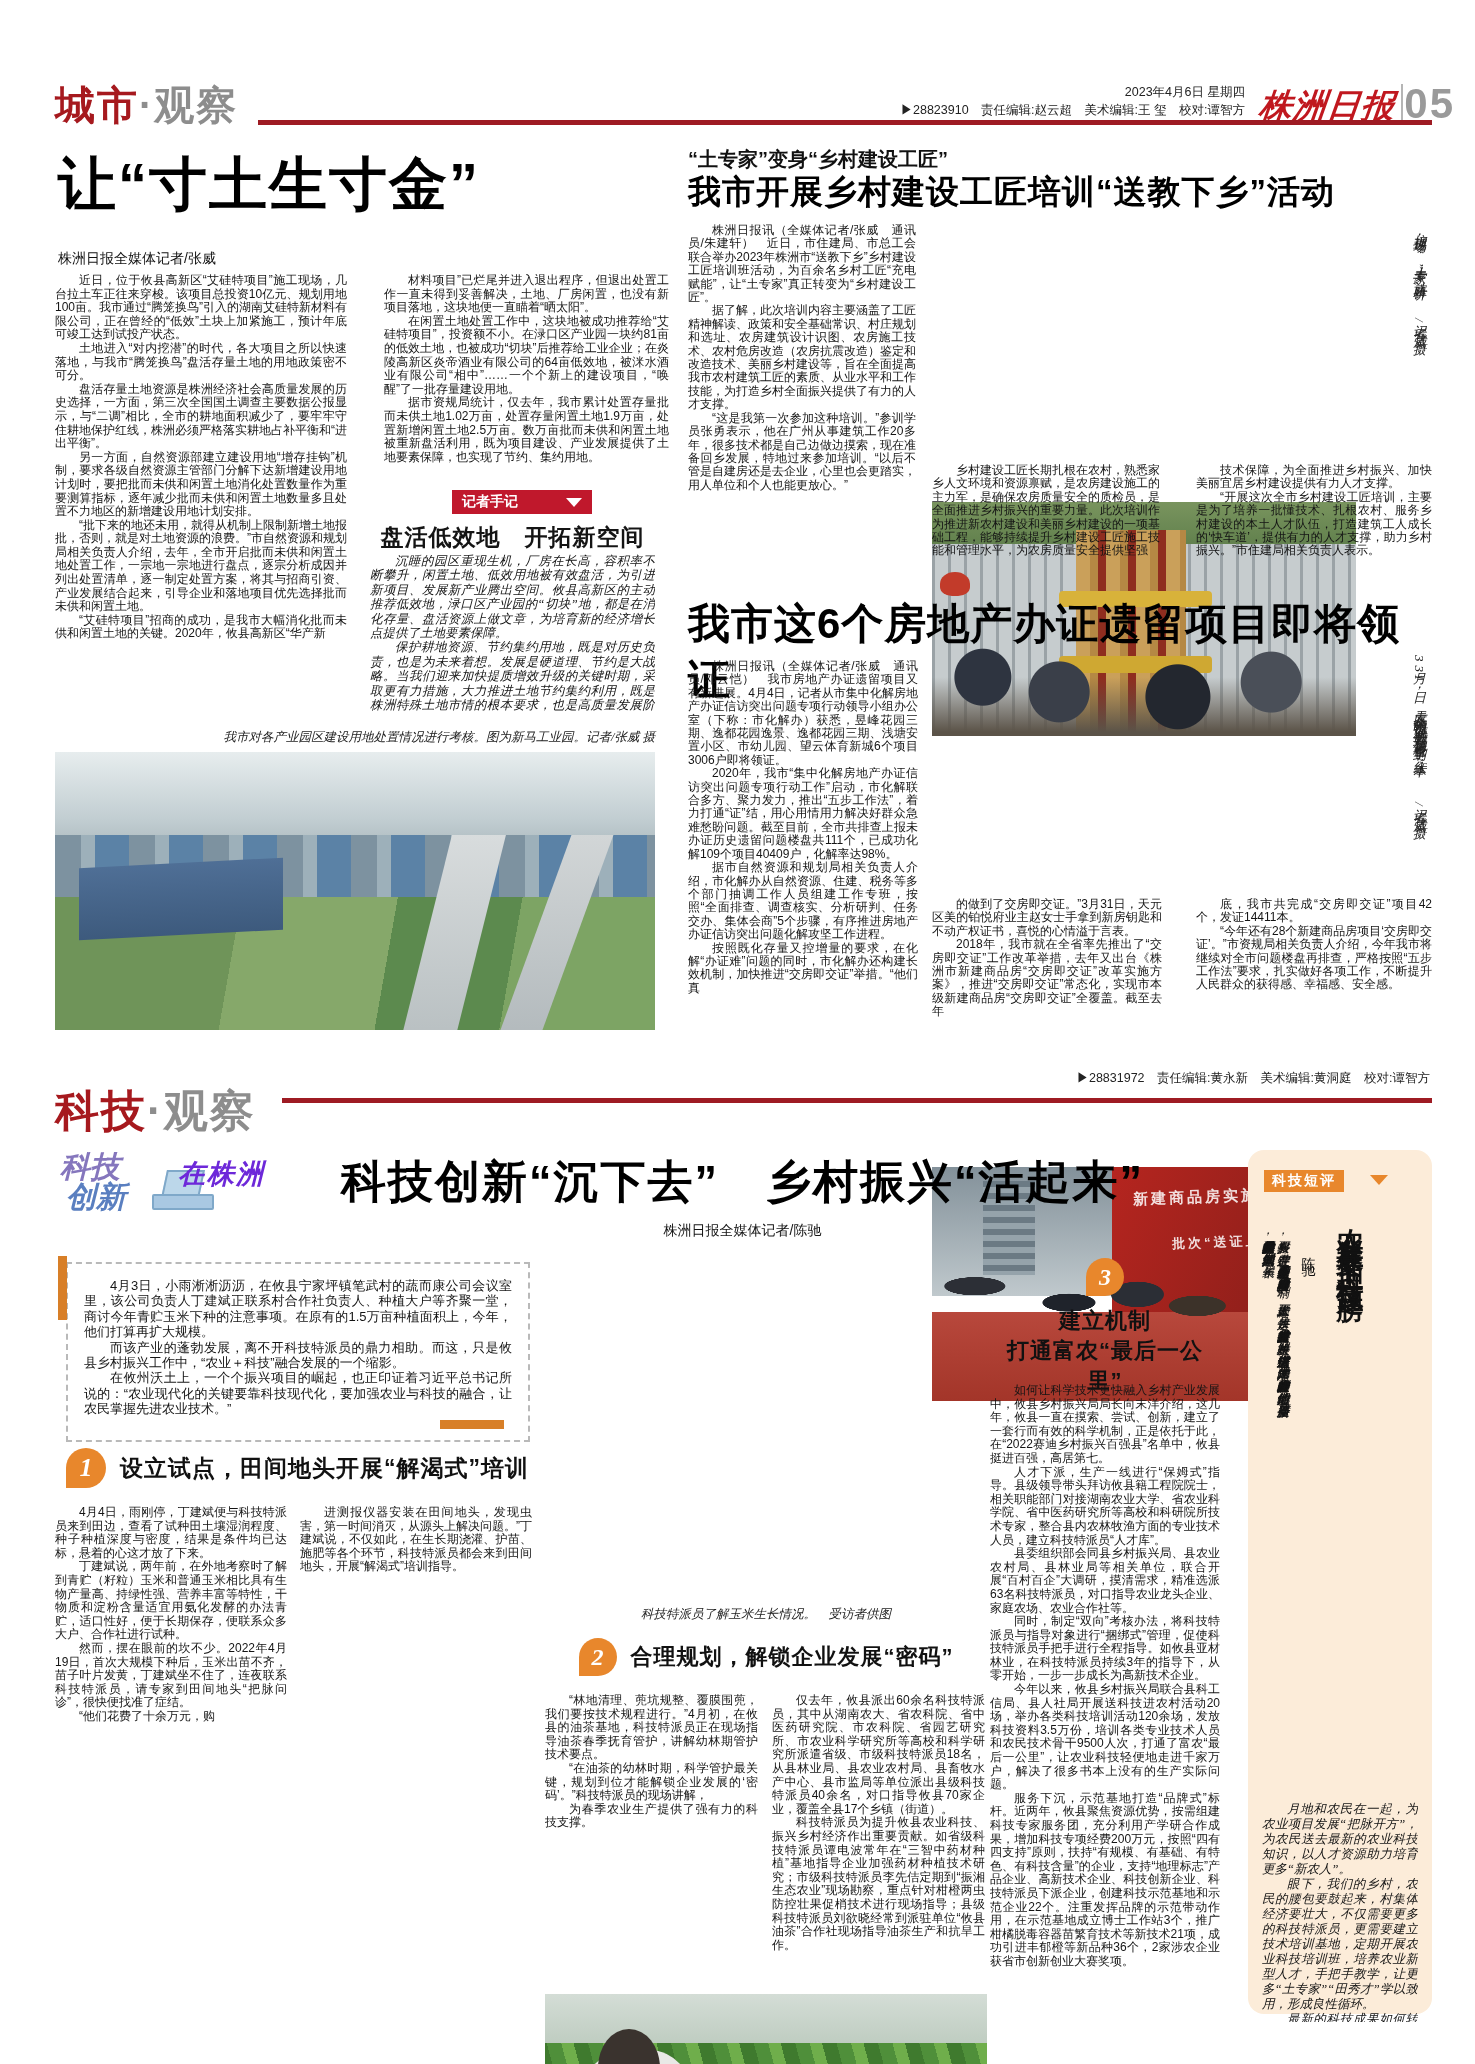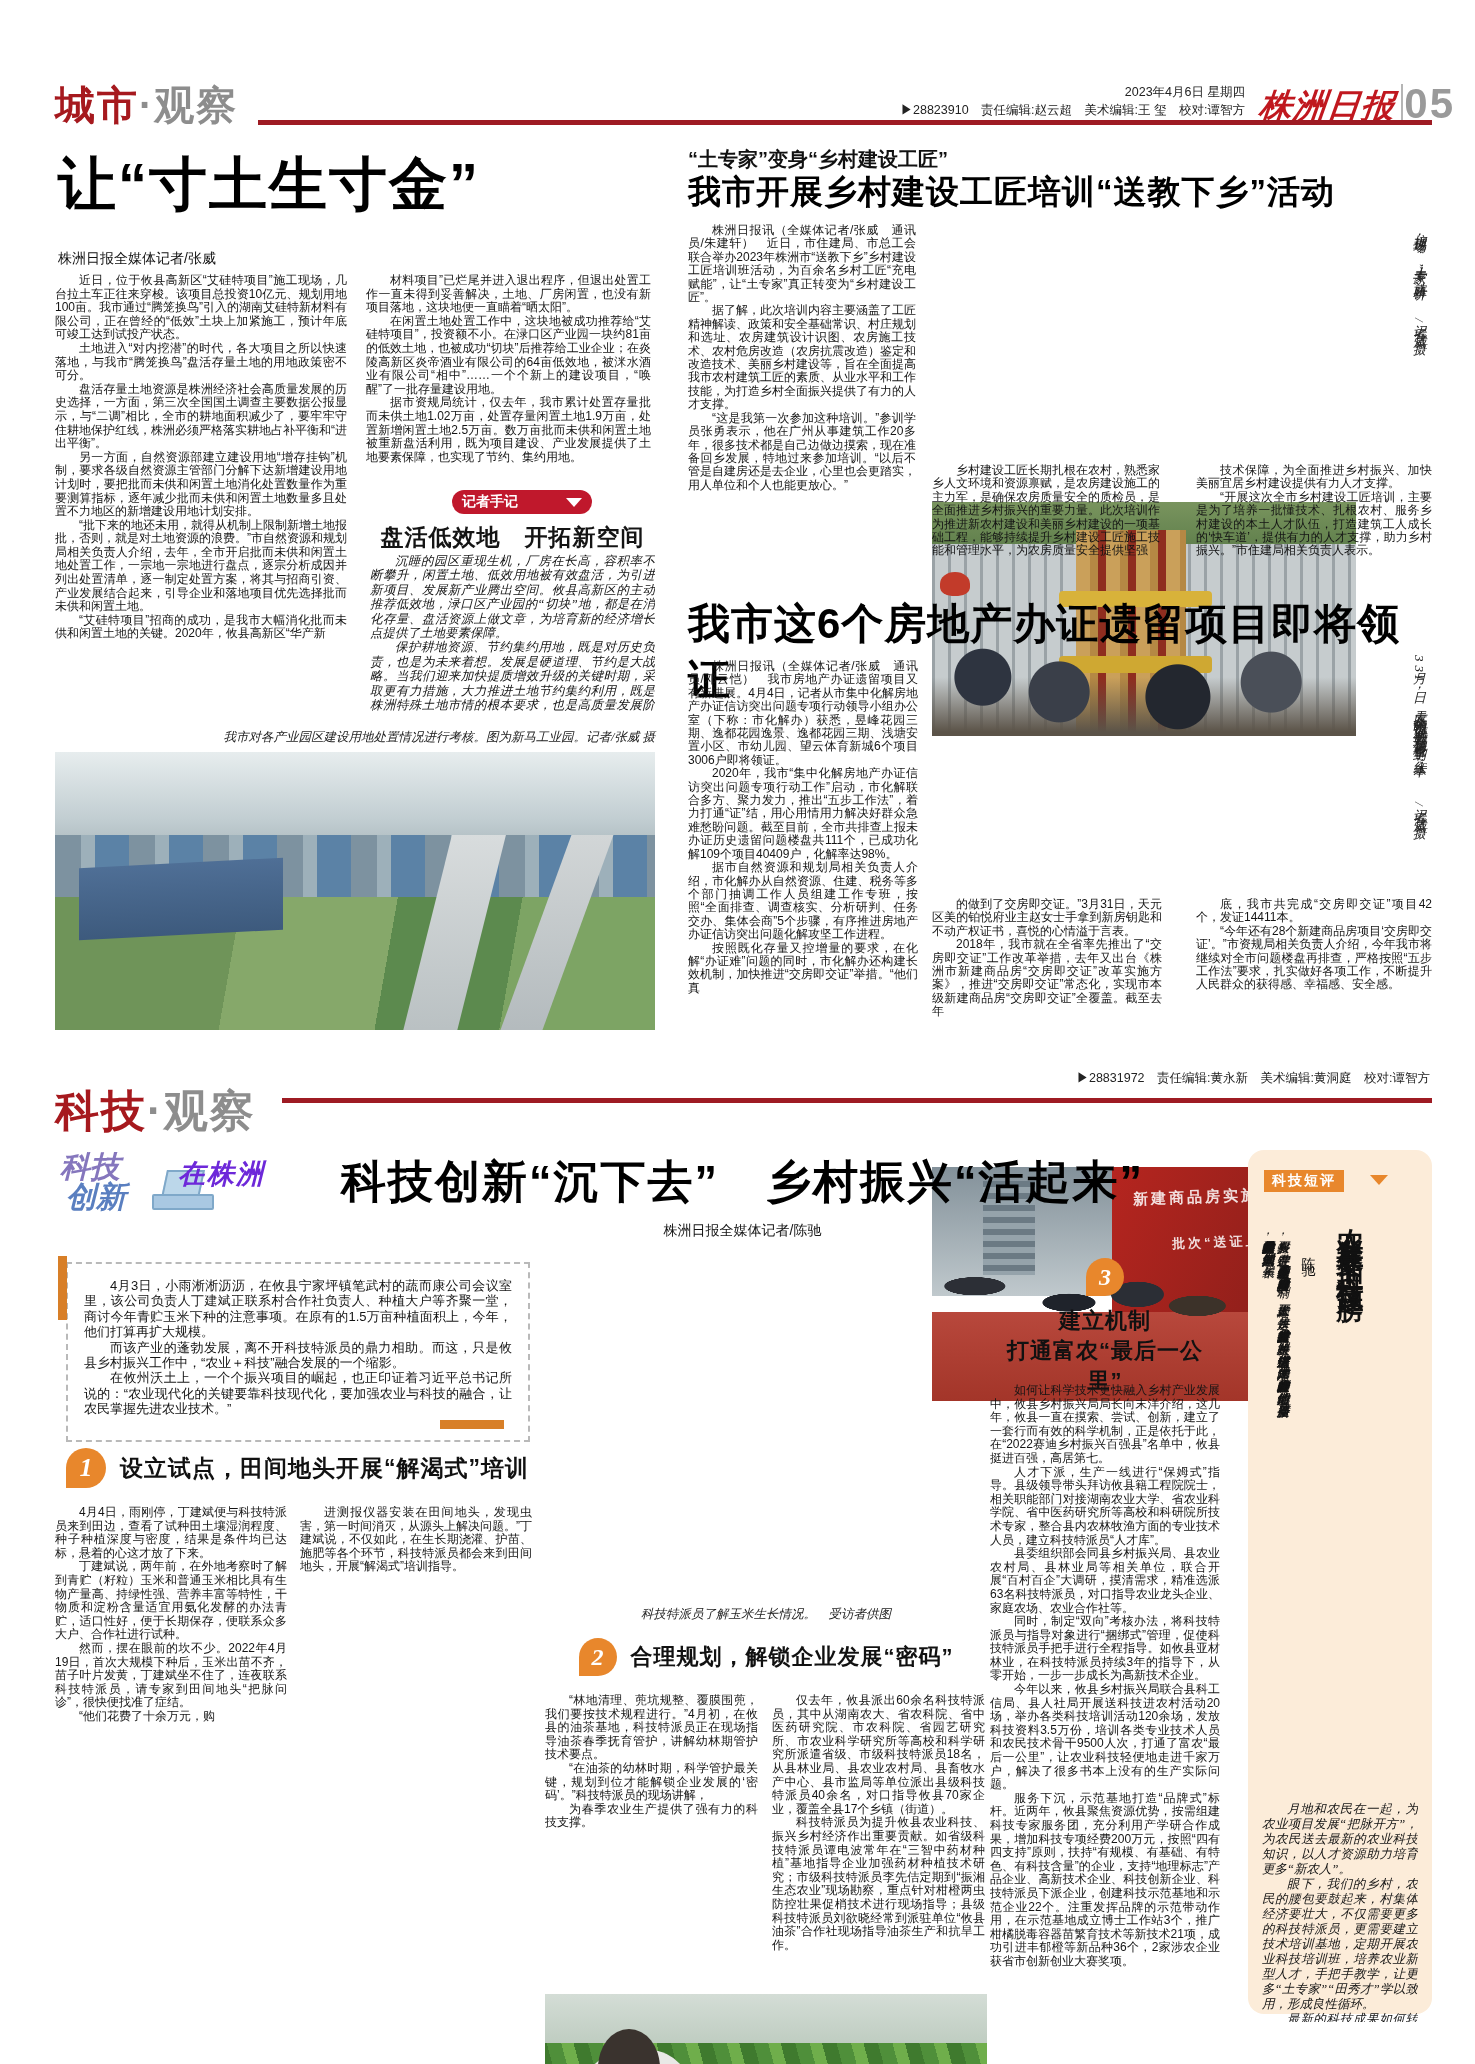--- a/index.html
+++ b/index.html
@@ -20,21 +20,21 @@
   
   .headline{font-weight:900;color:#000;}
   .cols{overflow:hidden;}
   .cols p{margin:0;text-indent:2em;text-align:justify;}
   .bt{font-size:12px;line-height:13.6px;}
   .bt2{font-size:12px;line-height:13.4px;}
   .byline{font-size:14px;color:#111;}
   .kicker{font-weight:bold;font-size:20px;color:#111;}
   .kai{font-family:"Liberation Serif",serif;font-style:italic;}
   .notes-box{background:#c0182c;color:#fff;display:flex;align-items:center;
-             justify-content:space-between;padding:0 10px;font-size:14px;font-weight:bold;border-radius:12px;}
+             justify-content:space-between;padding:0 10px;font-size:14px;font-weight:bold;}
   .tri{width:0;height:0;border-left:8px solid transparent;border-right:8px solid transparent;
        border-top:9px solid #fff;}
   .notes-title{font-family:Liberation Sans, sans-serif;font-weight:bold;font-size:23px;
                text-align:center;letter-spacing:1px;}
   .caption{font-family:"Liberation Serif",serif;font-style:italic;font-size:12.5px;color:#222;}
   
   .ph{overflow:hidden;position:relative;}
   .ph .layer{position:absolute;}
   .vcap{writing-mode:vertical-rl;font-family:"Liberation Serif",serif;font-style:italic;
         font-size:13px;line-height:22px;color:#222;letter-spacing:2px;}
@@ -90,21 +90,21 @@
   <div class="abs headline" style="left:58px;top:146px;width:600px;font-size:58px;letter-spacing:2px;">让“寸土生寸金”</div>
   <div class="abs byline" style="left:58px;top:250px;">株洲日报全媒体记者/张威</div>
   <div class="abs cols bt" style="left:55px;top:274px;width:292px;height:438px;">
       <p>近日，位于攸县高新区“艾硅特项目”施工现场，几台拉土车正往来穿梭。该项目总投资10亿元、规划用地100亩。我市通过“腾笼换鸟”引入的湖南艾硅特新材料有限公司，正在曾经的“低效”土块上加紧施工，预计年底可竣工达到试投产状态。</p>
       <p>土地进入“对内挖潜”的时代，各大项目之所以快速落地，与我市“腾笼换鸟”盘活存量土地的用地政策密不可分。</p>
       <p>盘活存量土地资源是株洲经济社会高质量发展的历史选择，一方面，第三次全国国土调查主要数据公报显示，与“二调”相比，全市的耕地面积减少了，要牢牢守住耕地保护红线，株洲必须严格落实耕地占补平衡和“进出平衡”。</p>
       <p>另一方面，自然资源部建立建设用地“增存挂钩”机制，要求各级自然资源主管部门分解下达新增建设用地计划时，要把批而未供和闲置土地消化处置数量作为重要测算指标，逐年减少批而未供和闲置土地数量多且处置不力地区的新增建设用地计划安排。</p>
       <p>“批下来的地还未用，就得从机制上限制新增土地报批，否则，就是对土地资源的浪费。”市自然资源和规划局相关负责人介绍，去年，全市开启批而未供和闲置土地处置工作，一宗地一宗地进行盘点，逐宗分析成因并列出处置清单，逐一制定处置方案，将其与招商引资、产业发展结合起来，引导企业和落地项目优先选择批而未供和闲置土地。</p>
       <p>“艾硅特项目”招商的成功，是我市大幅消化批而未供和闲置土地的关键。2020年，攸县高新区“华产新</p>
     </div>
-  <div class="abs cols bt" style="left:366px;top:274px;width:285px;height:210px;">
+  <div class="abs cols bt" style="left:384px;top:274px;width:285px;height:210px;">
       <p>材料项目”已烂尾并进入退出程序，但退出处置工作一直未得到妥善解决，土地、厂房闲置，也没有新项目落地，这块地便一直瞄着“晒太阳”。</p>
       <p>在闲置土地处置工作中，这块地被成功推荐给“艾硅特项目”，投资额不小。在渌口区产业园一块约81亩的低效土地，也被成功“切块”后推荐给工业企业；在炎陵高新区炎帝酒业有限公司的64亩低效地，被洣水酒业有限公司“相中”……一个个新上的建设项目，“唤醒”了一批存量建设用地。</p>
       <p>据市资规局统计，仅去年，我市累计处置存量批而未供土地1.02万亩，处置存量闲置土地1.9万亩，处置新增闲置土地2.5万亩。数万亩批而未供和闲置土地被重新盘活利用，既为项目建设、产业发展提供了土地要素保障，也实现了节约、集约用地。</p>
     </div>
 
   <div class="abs notes-box" style="left:452px;top:490px;width:120px;height:24px;">
     <span>记者手记</span>
     <span class="tri"></span>
   </div>
   <div class="abs notes-title" style="left:370px;top:522px;width:285px;">盘活低效地　开拓新空间</div>

